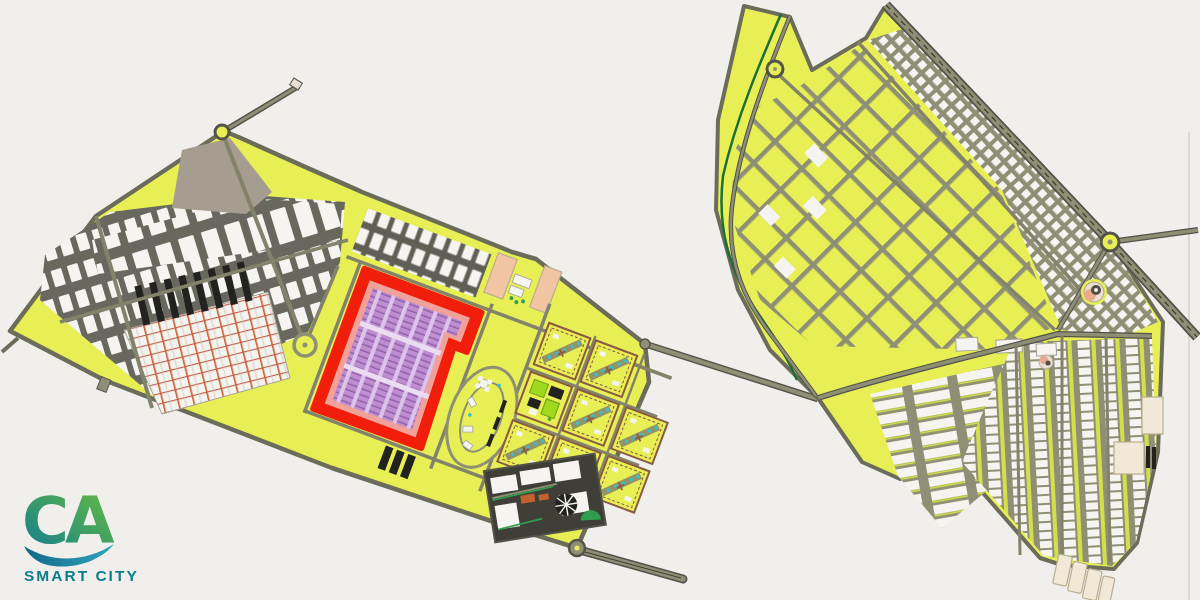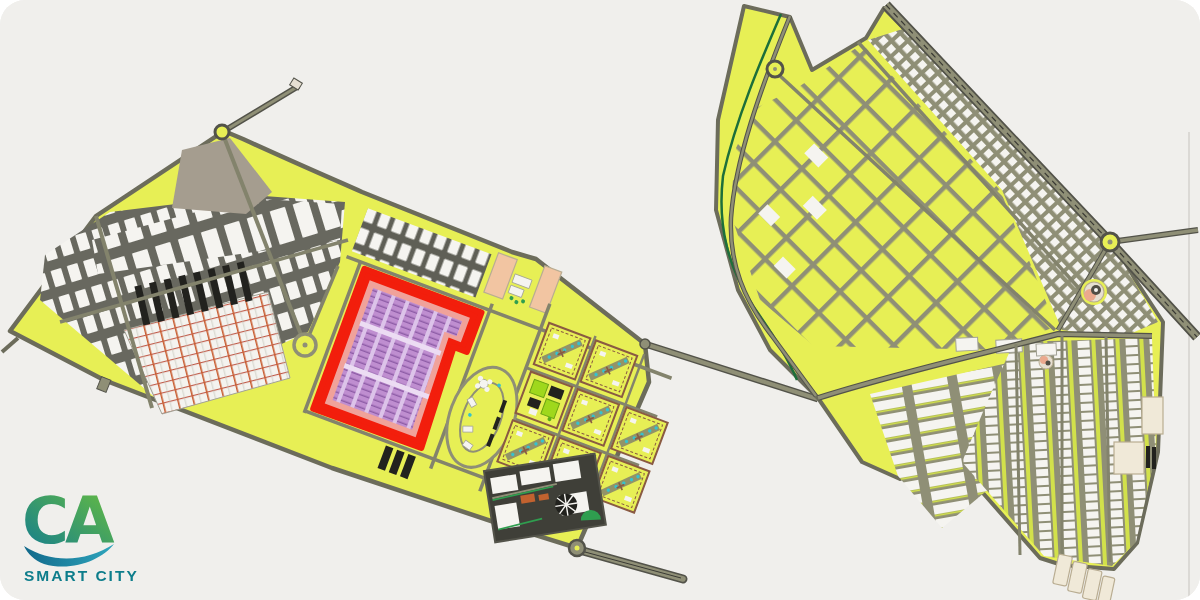--- a/index.html
+++ b/index.html
@@ -1,16 +1,16 @@
 <!DOCTYPE html>
 <html style="--bg: #f0efec; --estateYellow: #e7ef55; --roadOlive: #8f8f76; --roadCase: #53534a; --roadMinor: #83836c; --boundary: #6c6c5b; --roadDark: #68685f; --bandDark: #5f5f56; --plotWhite: #f5f4f0; --plotStroke: #a2a296; --taupe: #a59d8f; --industrialBg: #f4f3ef; --industrialOrange: #c85c30; --industrialRed: #c05a48; --industrialGrid: #c3c3b8; --barsDark: #22221e; --redBorder: #f21e0c; --redMargin: #f0a29a; --purpleBase: #dcc3e9; --purpleCol: #bf8ed0; --purpleFloor: #8d5ca6; --purpleLane: #ecdcf3; --peach: #f2c5a2; --parkGreen: #9fd81c; --parkDark: #5aab1a; --parkEdge: #6aa313; --tealDot: #35c3ce; --canalGreen: #1d6f3a; --cream: #f0e9d8; --creamStroke: #b9ad92; --commercialDark: #3f3f38; --commercialOrange: #c2622f; --commercialGreen: #2f9e4f; --brown: #8a5a42; --salmon: #eba98e; --domeDark: #514e45; --stone: #e6dfd2; --greenStrip: #d2e14b; --artifactLine: #dbd9d5; --logoTeal: #0f7a93; --logoGreen: #6abf3c; --logoBlueA: #11688a; --logoBlueB: #2fa6bd; --logoText: #0d7d8b;"><head>
 <meta charset="utf-8">
 <style>
   html,body{margin:0;padding:0;background:#fff;}
-  .stage{position:relative;width:1200px;height:600px;overflow:hidden;font-family:"Liberation Sans",sans-serif;background:var(--bg);border-radius:25px;}
+  .stage{position:relative;width:1200px;height:600px;overflow:hidden;font-family:"Liberation Sans",sans-serif;background:var(--bg);}
   svg{display:block;}
   
   .f-bg{fill:var(--bg);} .f-yellow{fill:var(--estateYellow);} .f-roadOlive{fill:var(--roadOlive);}
   .f-roadDark{fill:var(--roadDark);} .f-bandDark{fill:var(--bandDark);} .f-plot{fill:var(--plotWhite);}
   .f-taupe{fill:var(--taupe);} .f-indBg{fill:var(--industrialBg);} .f-indOr{fill:var(--industrialOrange);}
   .f-indRd{fill:var(--industrialRed);} .f-indGr{fill:var(--industrialGrid);} .f-bars{fill:var(--barsDark);}
   .f-red{fill:var(--redBorder);} .f-redMargin{fill:var(--redMargin);} .f-purpleBase{fill:var(--purpleBase);}
   .f-purpleCol{fill:var(--purpleCol);} .f-purpleFloor{fill:var(--purpleFloor);} .f-lane{fill:var(--purpleLane);}
   .f-peach{fill:var(--peach);} .f-park{fill:var(--parkGreen);} .f-parkDark{fill:var(--parkDark);}
   .f-teal{fill:var(--tealDot);} .f-cream{fill:var(--cream);} .f-commDark{fill:var(--commercialDark);}

